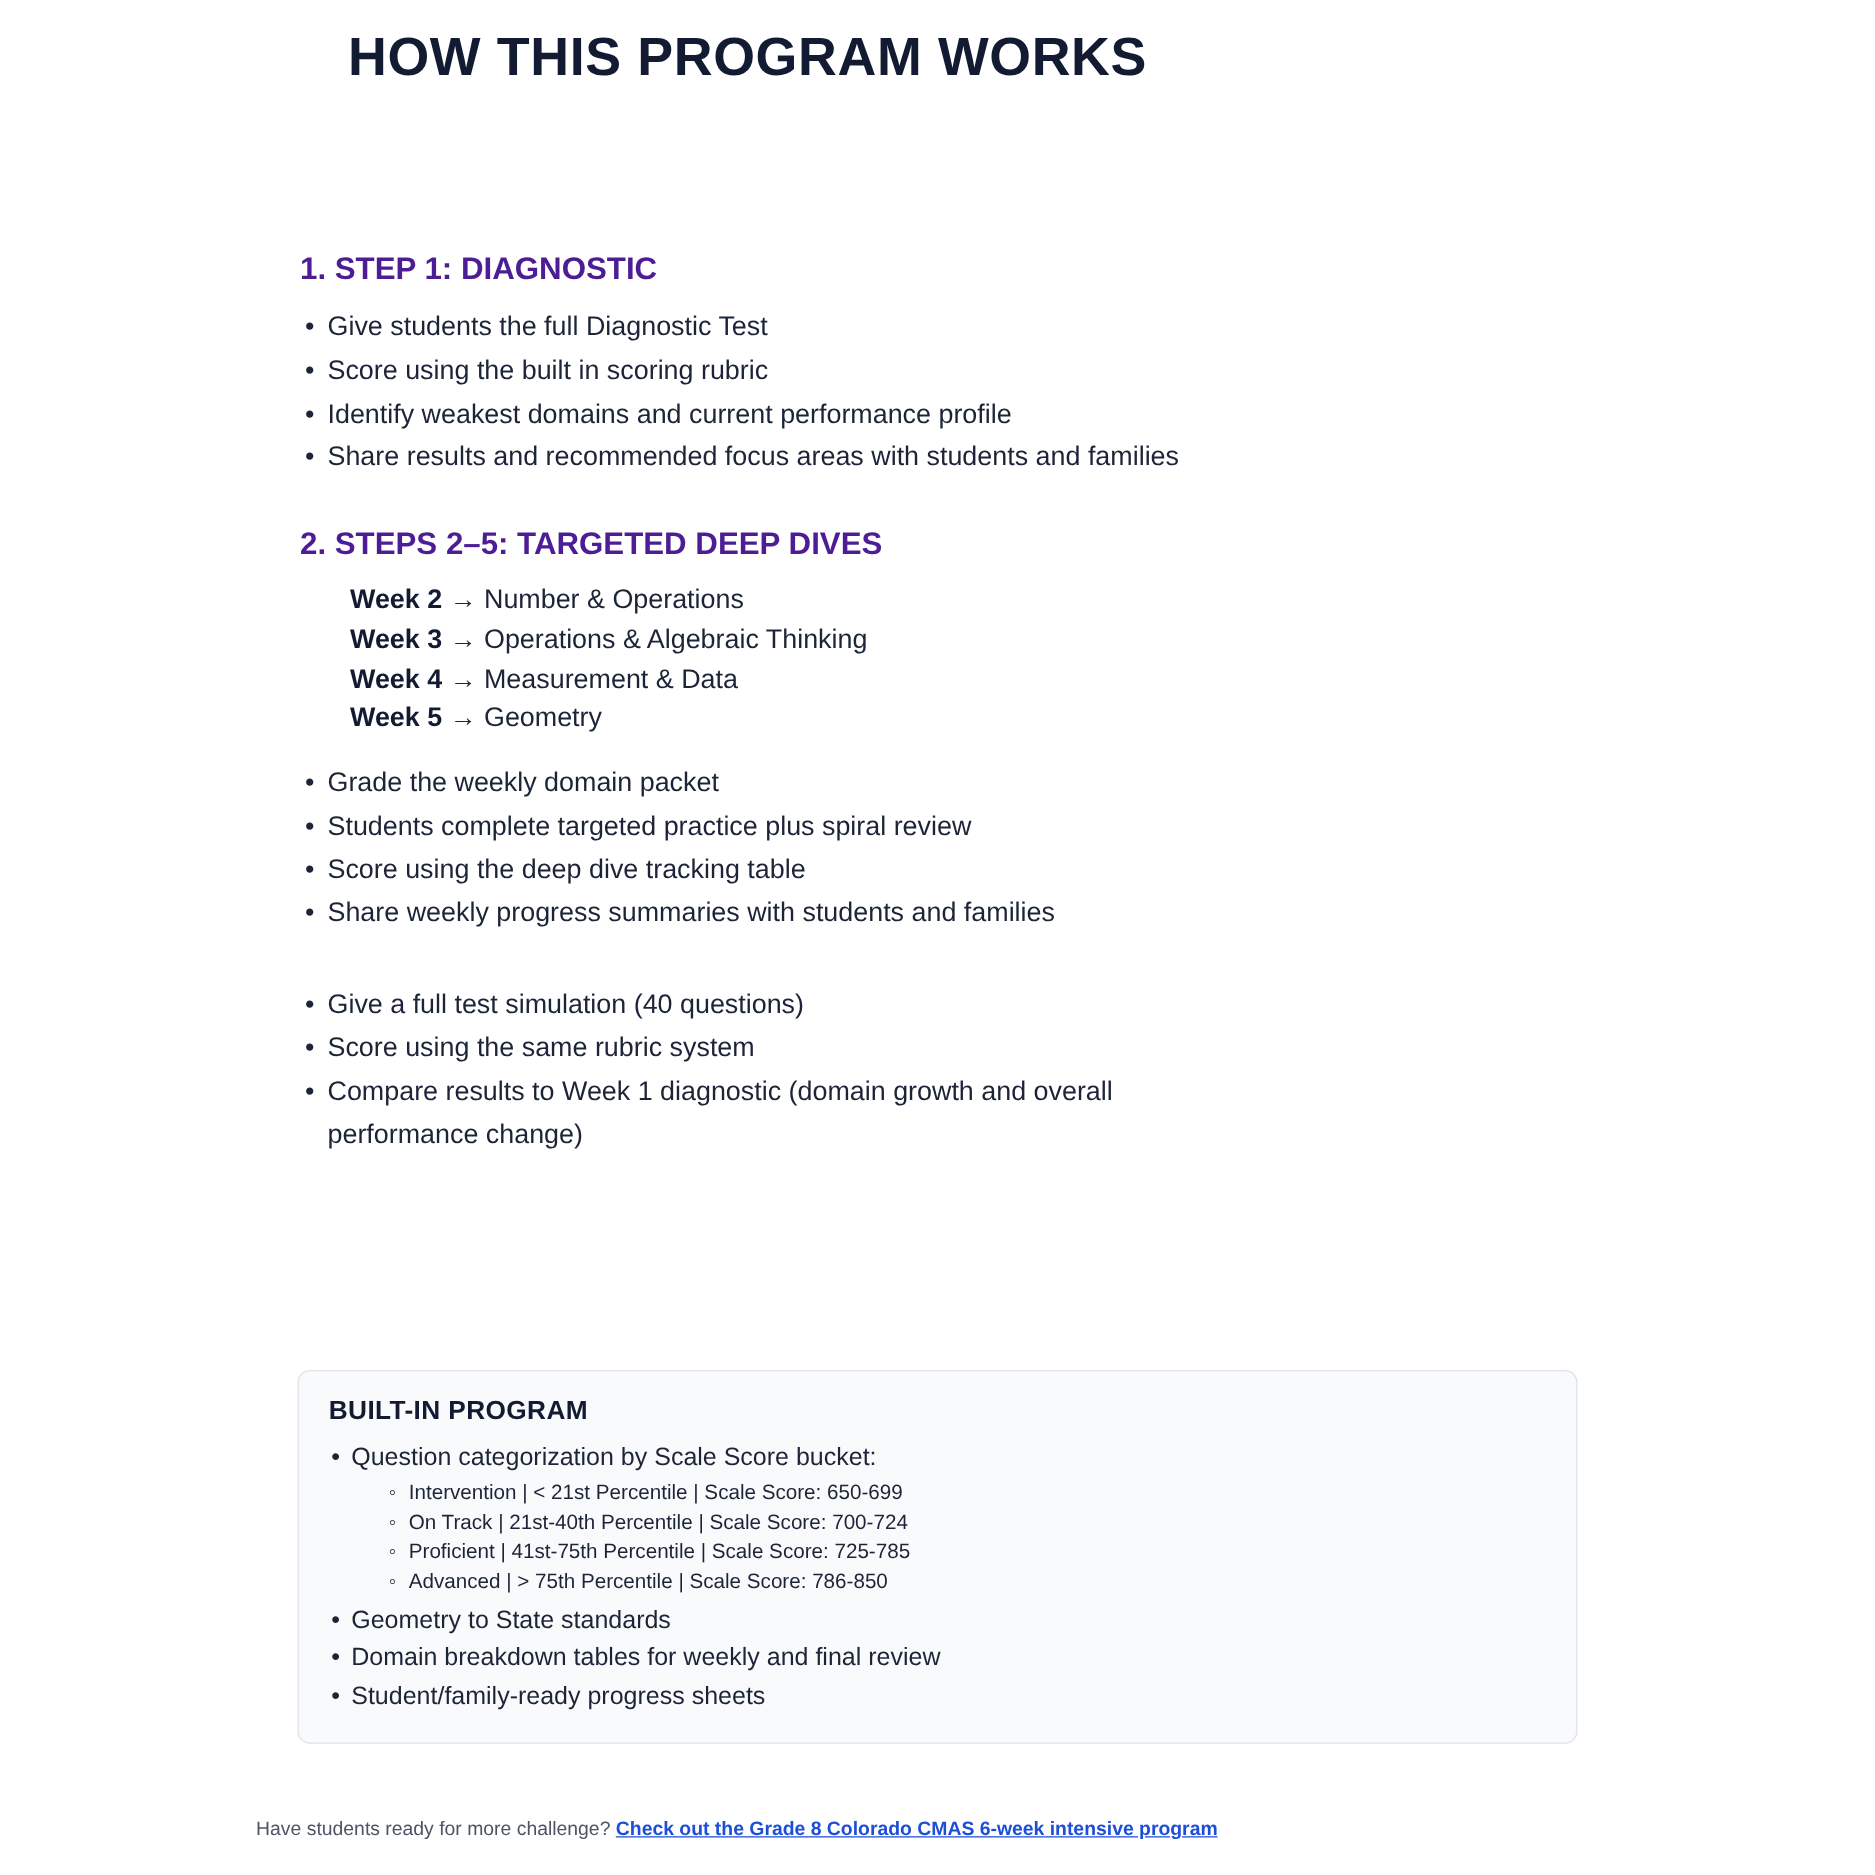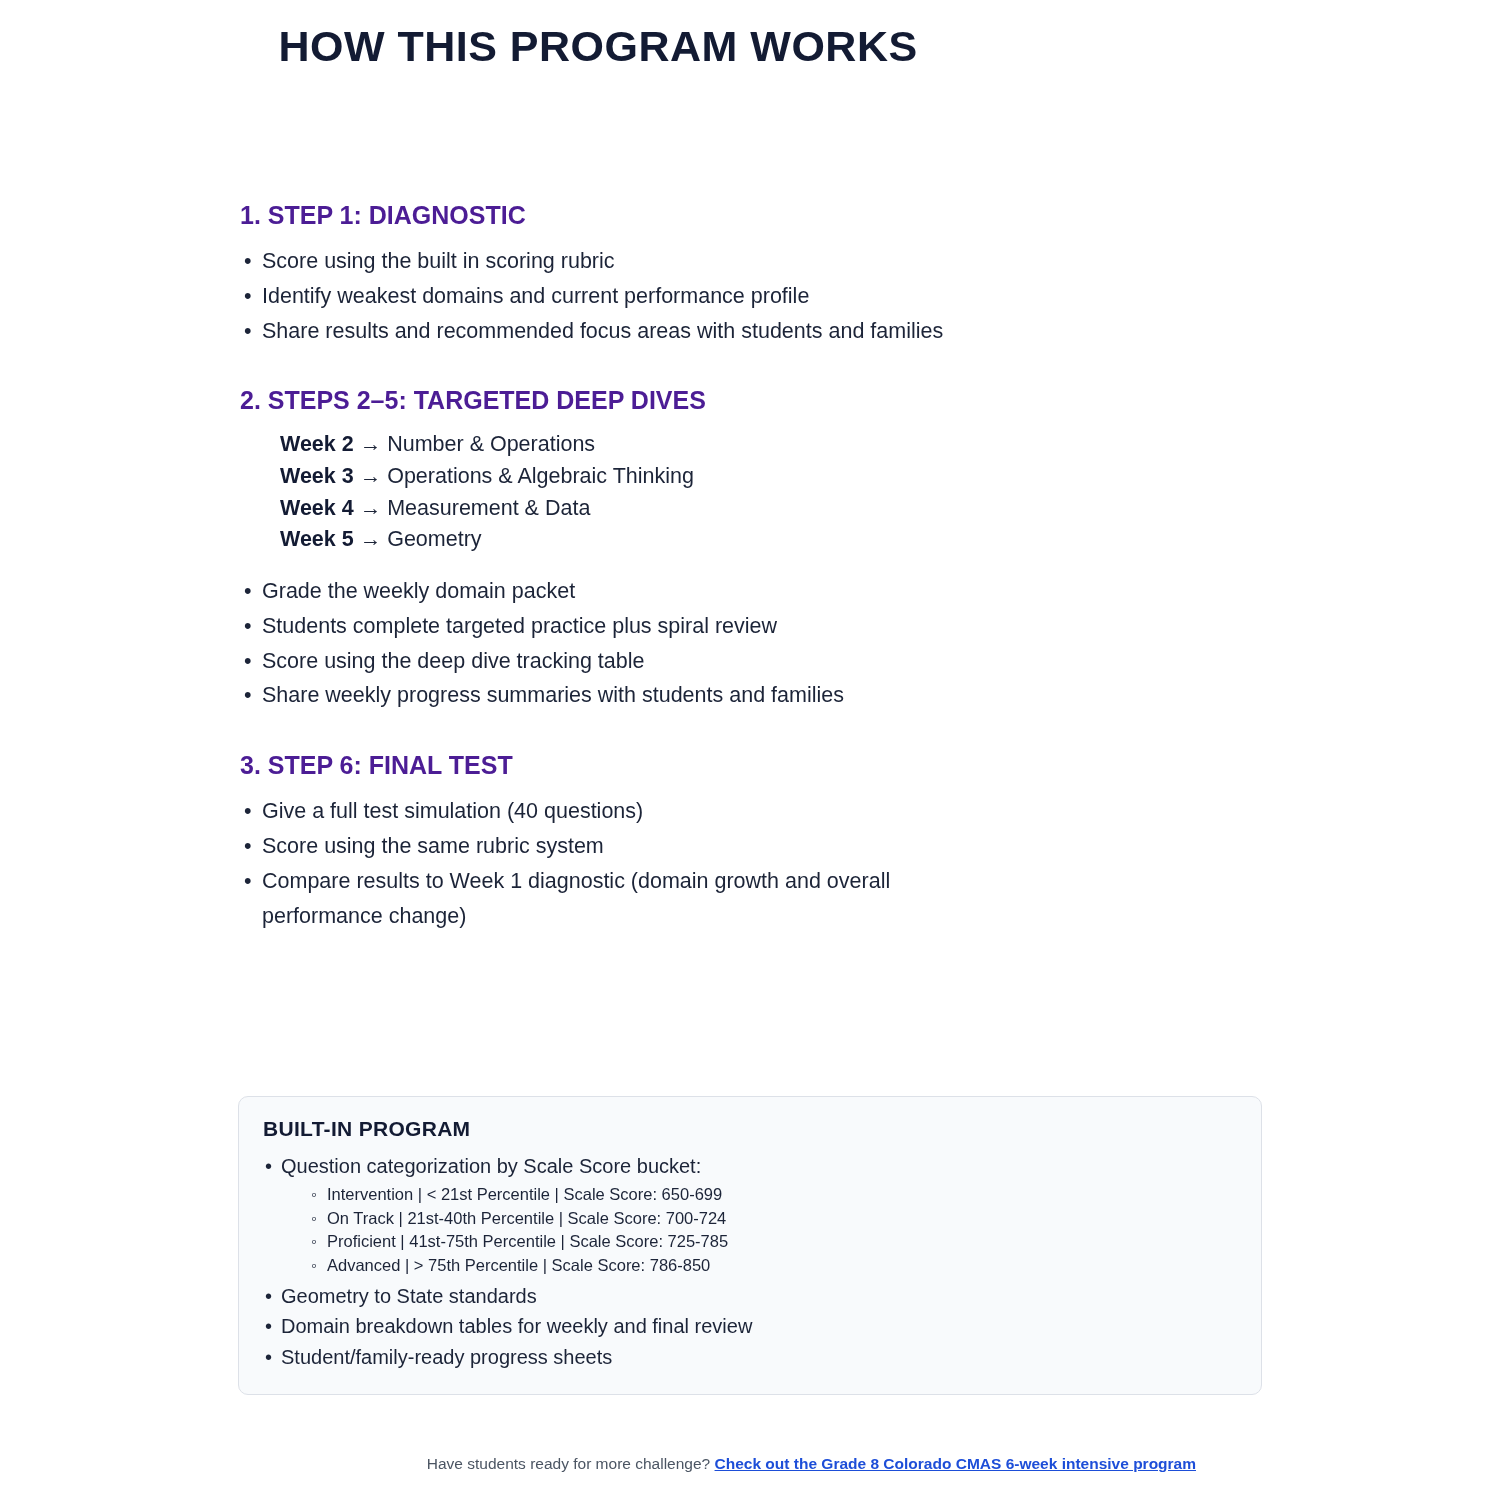--- a/index.html
+++ b/index.html
@@ -131,23 +131,23 @@
   }
   .sub-list li::before {
     content: "◦";
     position: absolute;
     left: 0;
     top: 0;
   }
   .footer {
     position: absolute;
     left: 0;
-    right: 0;
+    right: 17px;
     top: 1455px;
-    text-align: right;
+    text-align: center;
     font-size: 15.5px;
     color: #4b5563;
   }
   .footer a {
     color: #1d4ed8;
     font-weight: bold;
     text-decoration: underline;
   }
 </style>
 </head>
@@ -156,20 +156,21 @@
 <div class="page">
 
   <h1 class="title">HOW THIS PROGRAM WORKS</h1>
 
   <div class="content">
     <div style="height:130px"></div>
 
     <div class="section">
       <h2 class="section-heading">1. STEP 1: DIAGNOSTIC</h2>
       <ul class="bullets">
+        <li>Give students the full Diagnostic Test</li>
         <li>Score using the built in scoring rubric</li>
         <li>Identify weakest domains and current performance profile</li>
         <li>Share results and recommended focus areas with students and families</li>
       </ul>
     </div>
 
     <div class="gap-lg"></div>
 
     <div class="section">
       <h2 class="section-heading">2. STEPS 2–5: TARGETED DEEP DIVES</h2>
@@ -199,21 +200,20 @@
         <li>Grade the weekly domain packet</li>
         <li>Students complete targeted practice plus spiral review</li>
         <li>Score using the deep dive tracking table</li>
         <li>Share weekly progress summaries with students and families</li>
       </ul>
     </div>
 
     <div class="gap-lg"></div>
 
     <div class="section">
-      <h2 class="section-heading">3. STEP 6: FINAL TEST</h2>
       <ul class="bullets">
         <li>Give a full test simulation (40 questions)</li>
         <li>Score using the same rubric system</li>
         <li>Compare results to Week 1 diagnostic (domain growth and overall performance change)</li>
       </ul>
     </div>
   </div>
 
   <div class="tracking-card">
     <div class="tracking-title">BUILT-IN PROGRAM</div>

